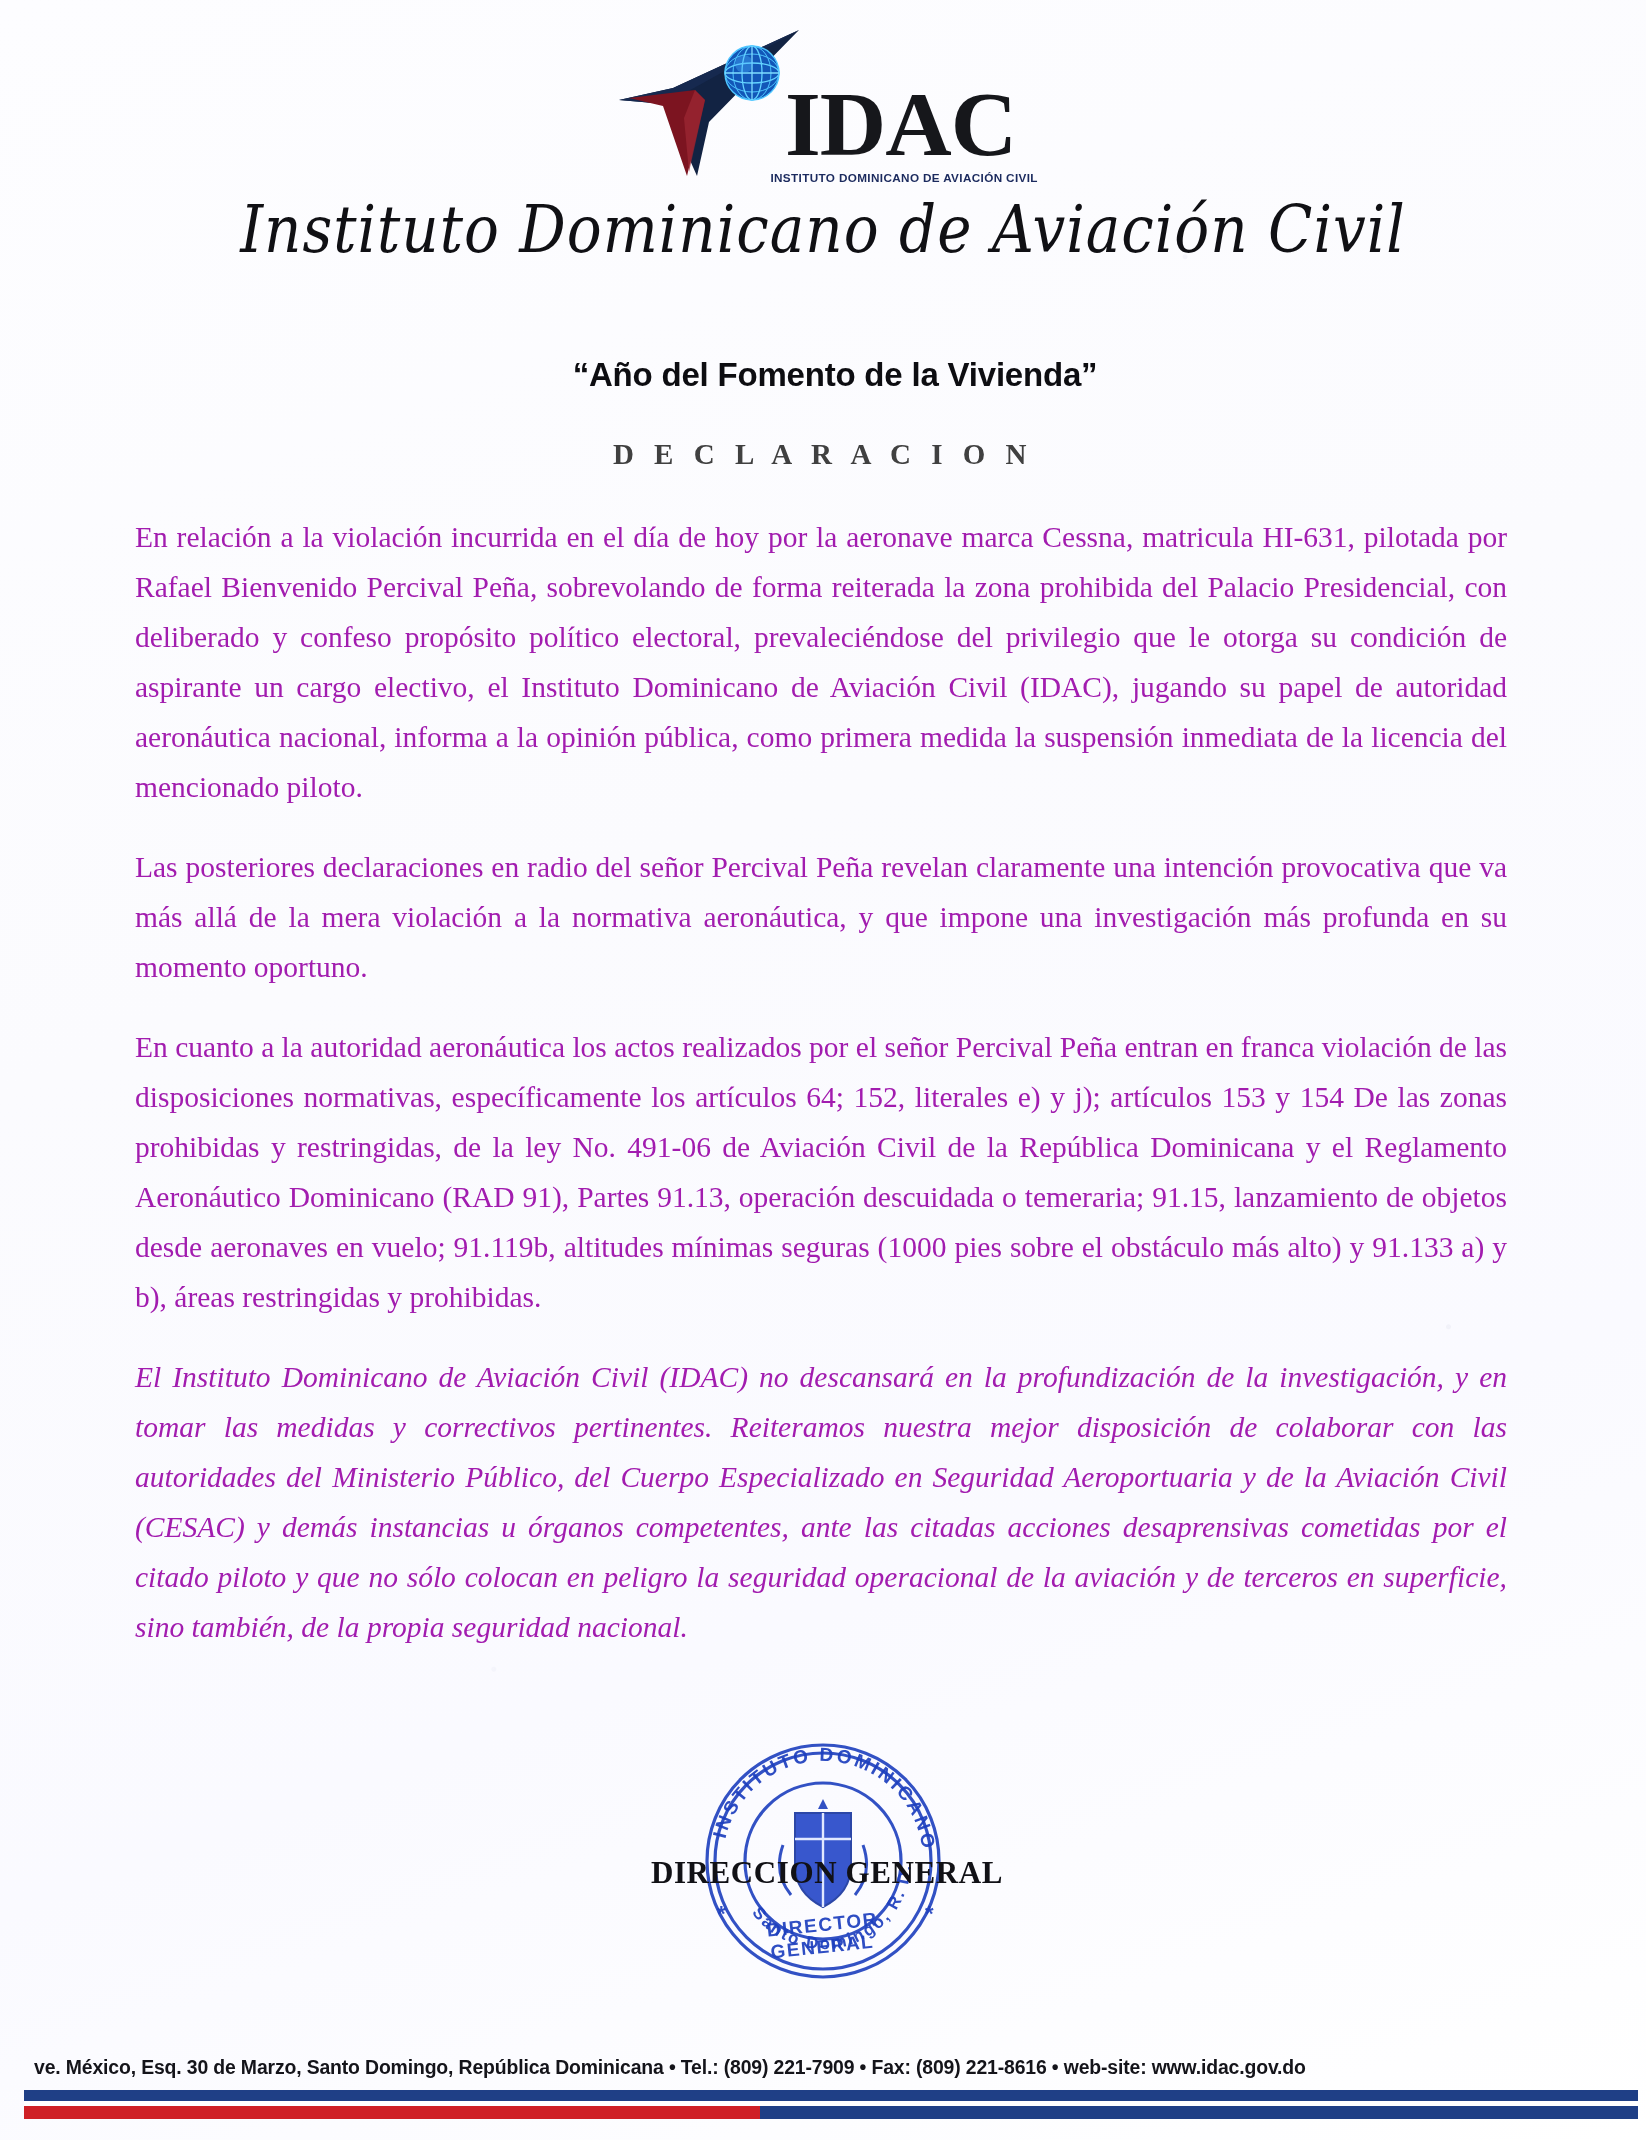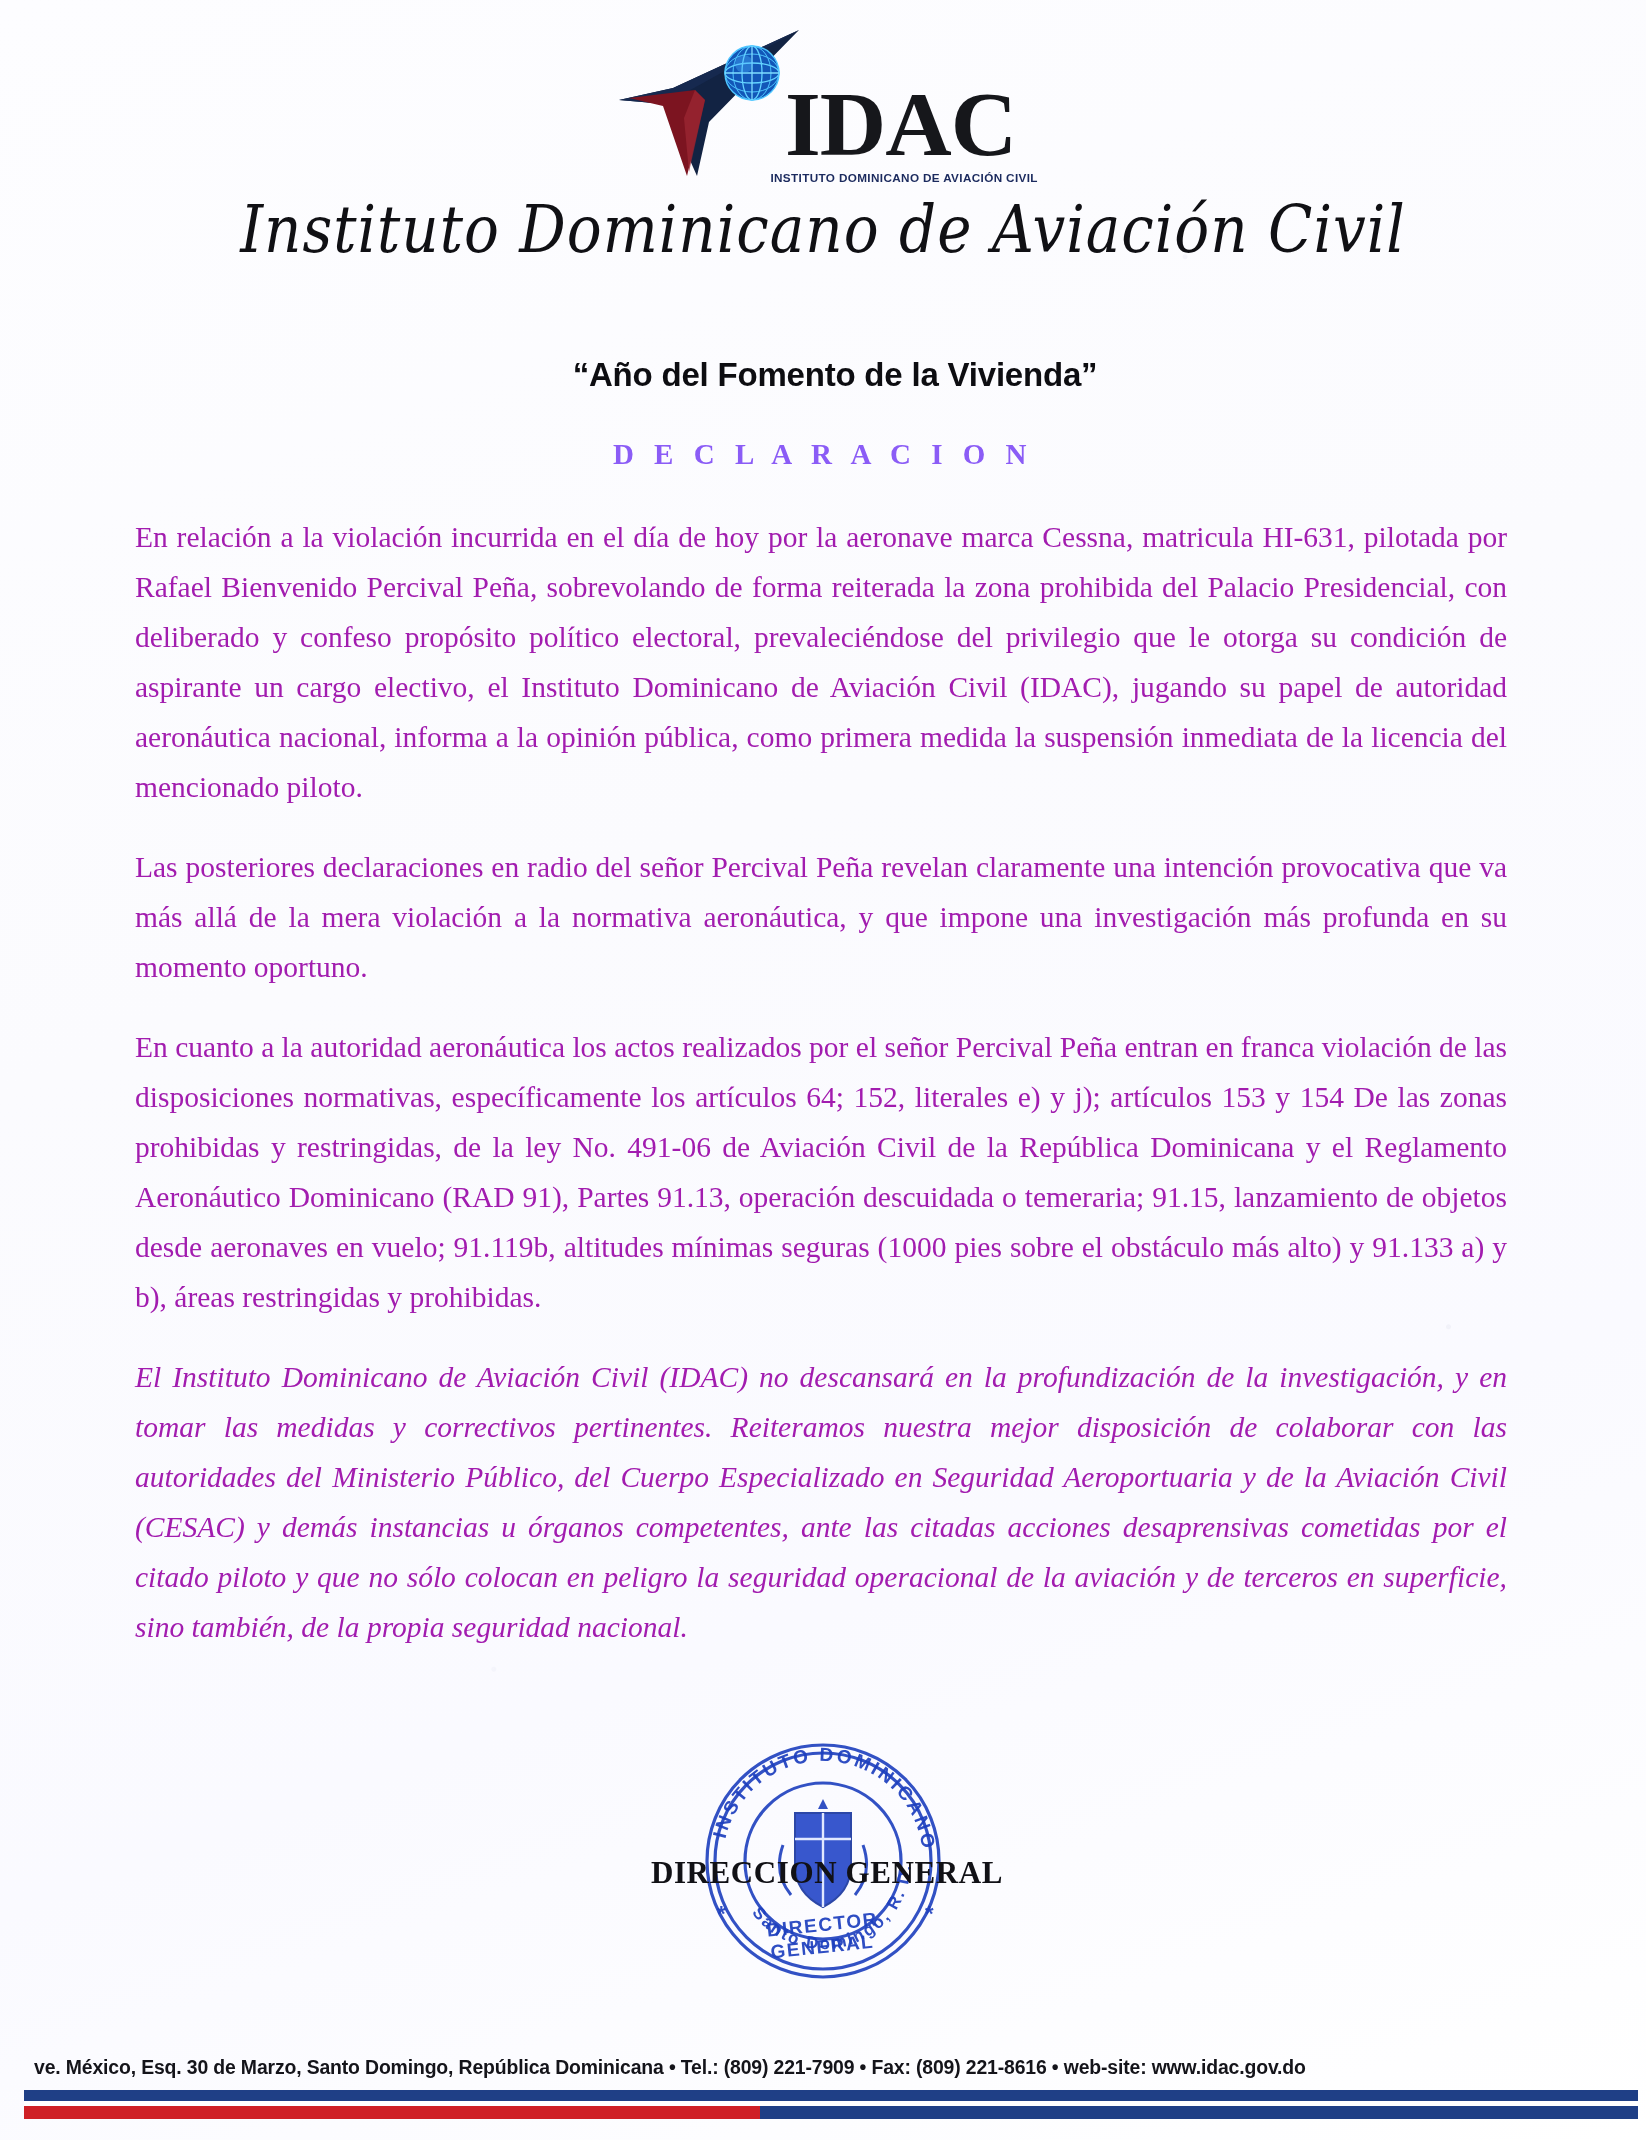--- a/index.html
+++ b/index.html
@@ -64,21 +64,21 @@
     font-family:"Liberation Sans", sans-serif;
     font-size:33px; font-weight:700; color:#0d0d11;
     letter-spacing:-.2px;
     margin-left:24px;
   }
 
   .decl{
     position:absolute; left:0; right:0; top:438px;
     text-align:center;
     font-family:"Liberation Serif", serif;
-    font-size:29px; font-weight:700; color:#8b5cf6;
+    font-size:29px; font-weight:700; color:#404040;
     letter-spacing:6.5px;
   }
 
   
   .body-wrap{
     position:absolute; left:135px; top:512px; width:1372px;
   }
   .para{
     text-align:justify;
     text-justify:inter-word;

